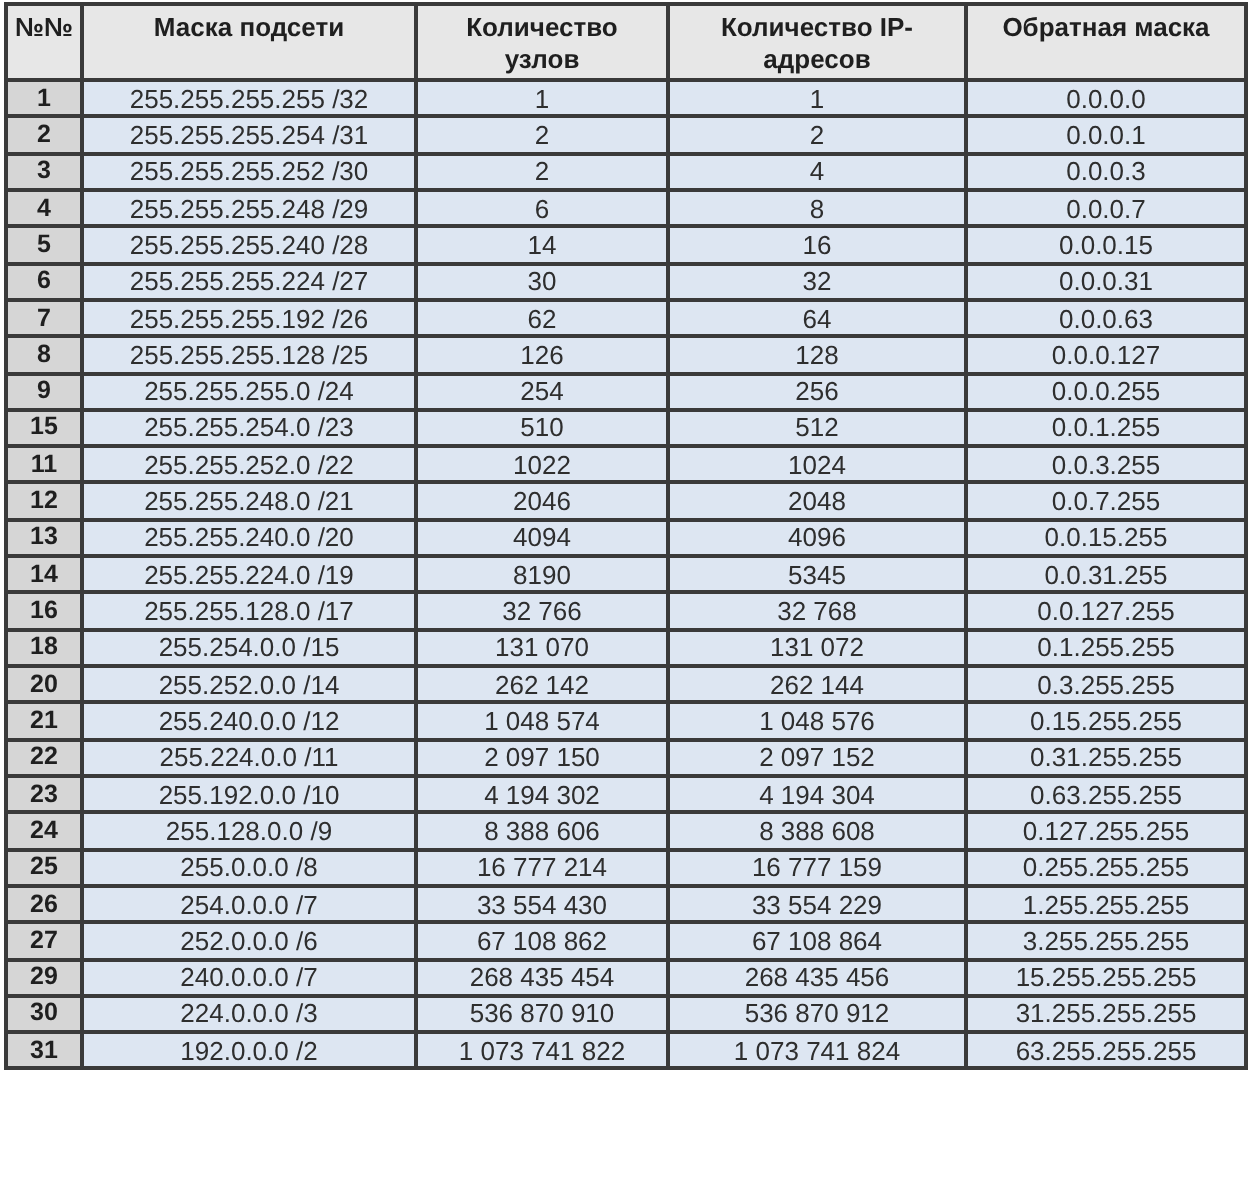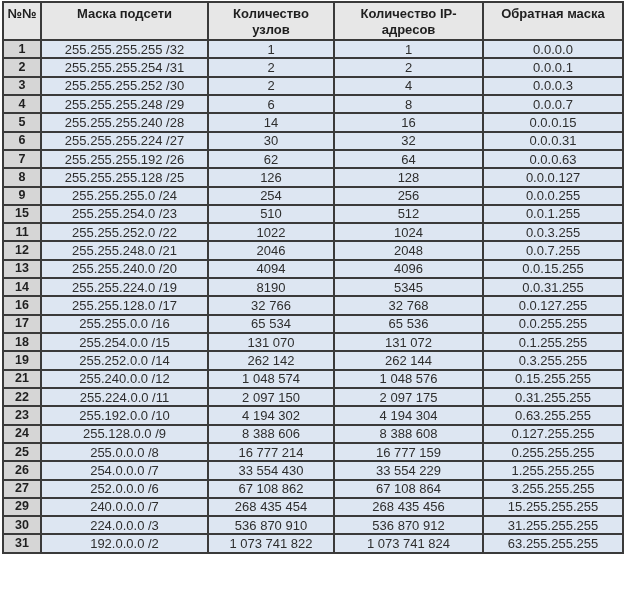--- a/index.html
+++ b/index.html
@@ -187,52 +187,45 @@
           <td>0.0.31.255</td>
         </tr>
         <tr>
           <td class="index-cell">16</td>
           <td>255.255.128.0 /17</td>
           <td>32 766</td>
           <td>32 768</td>
           <td>0.0.127.255</td>
         </tr>
         <tr>
-          <td class="index-cell">17</td>
-          <td>255.255.0.0 /16</td>
-          <td>65 534</td>
-          <td>65 536</td>
-          <td>0.0.255.255</td>
-        </tr>
-        <tr>
           <td class="index-cell">18</td>
           <td>255.254.0.0 /15</td>
           <td>131 070</td>
           <td>131 072</td>
           <td>0.1.255.255</td>
         </tr>
         <tr>
-          <td class="index-cell">19</td>
+          <td class="index-cell">20</td>
           <td>255.252.0.0 /14</td>
           <td>262 142</td>
           <td>262 144</td>
           <td>0.3.255.255</td>
         </tr>
         <tr>
           <td class="index-cell">21</td>
           <td>255.240.0.0 /12</td>
           <td>1 048 574</td>
           <td>1 048 576</td>
           <td>0.15.255.255</td>
         </tr>
         <tr>
           <td class="index-cell">22</td>
           <td>255.224.0.0 /11</td>
           <td>2 097 150</td>
-          <td>2 097 175</td>
+          <td>2 097 152</td>
           <td>0.31.255.255</td>
         </tr>
         <tr>
           <td class="index-cell">23</td>
           <td>255.192.0.0 /10</td>
           <td>4 194 302</td>
           <td>4 194 304</td>
           <td>0.63.255.255</td>
         </tr>
         <tr>

